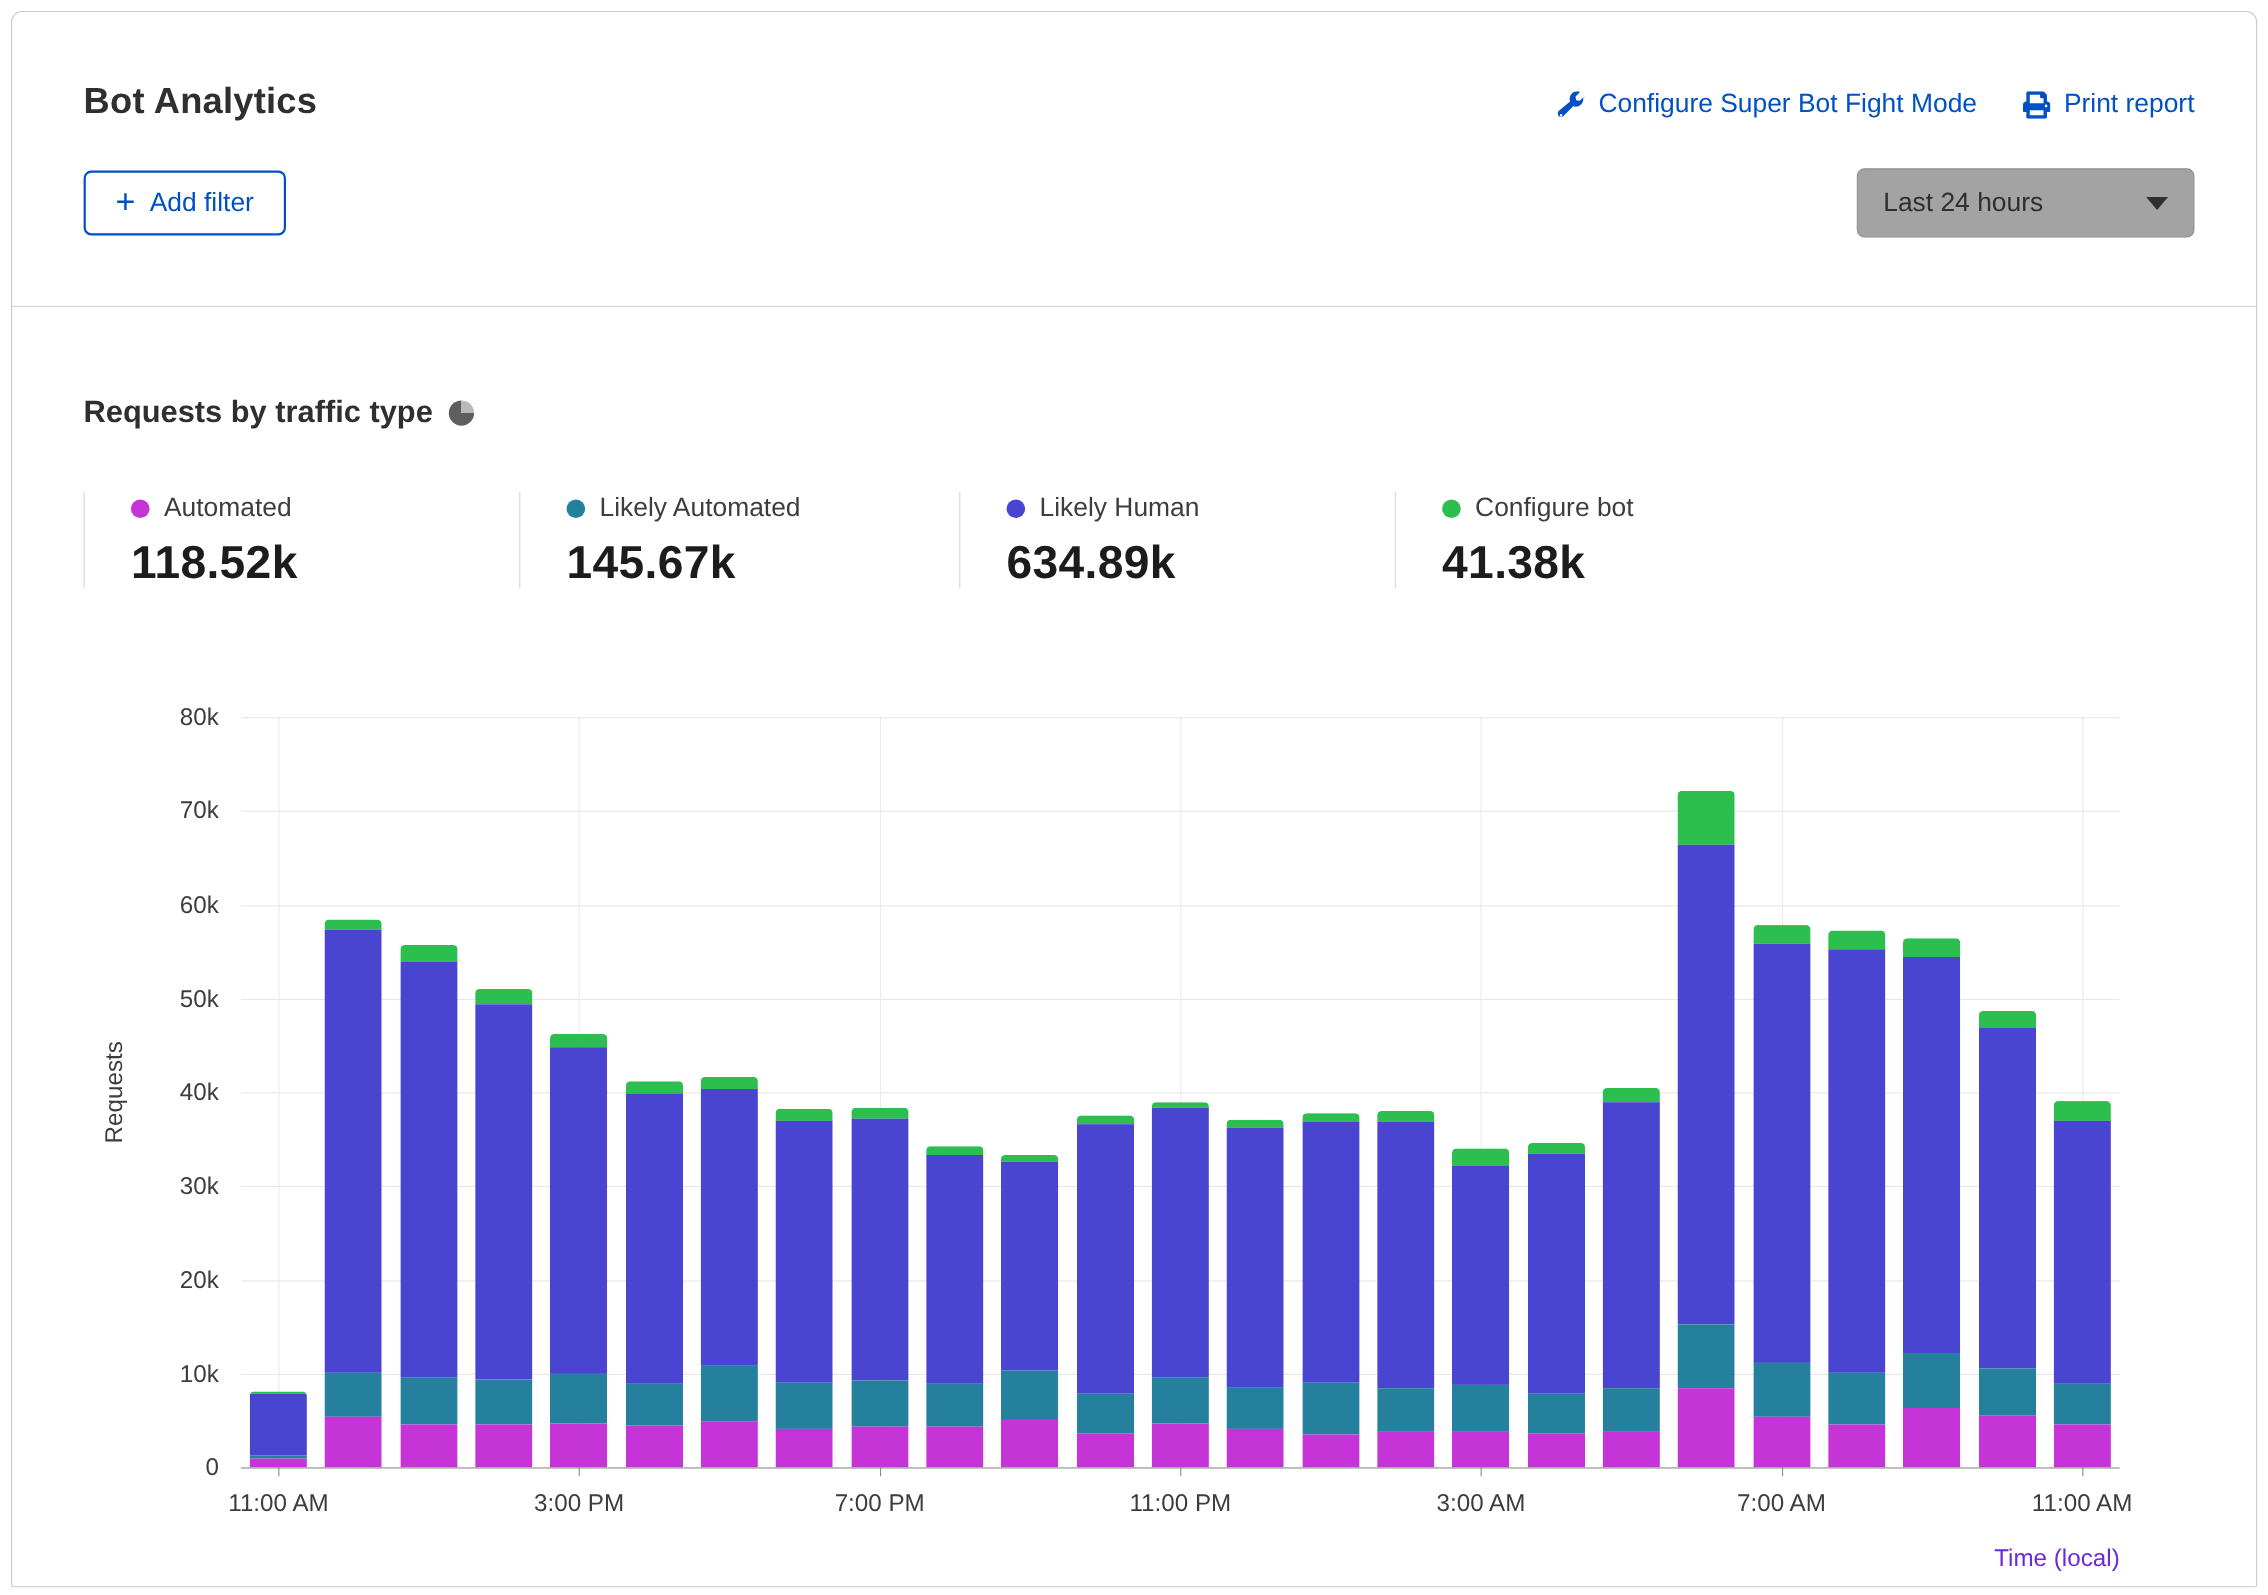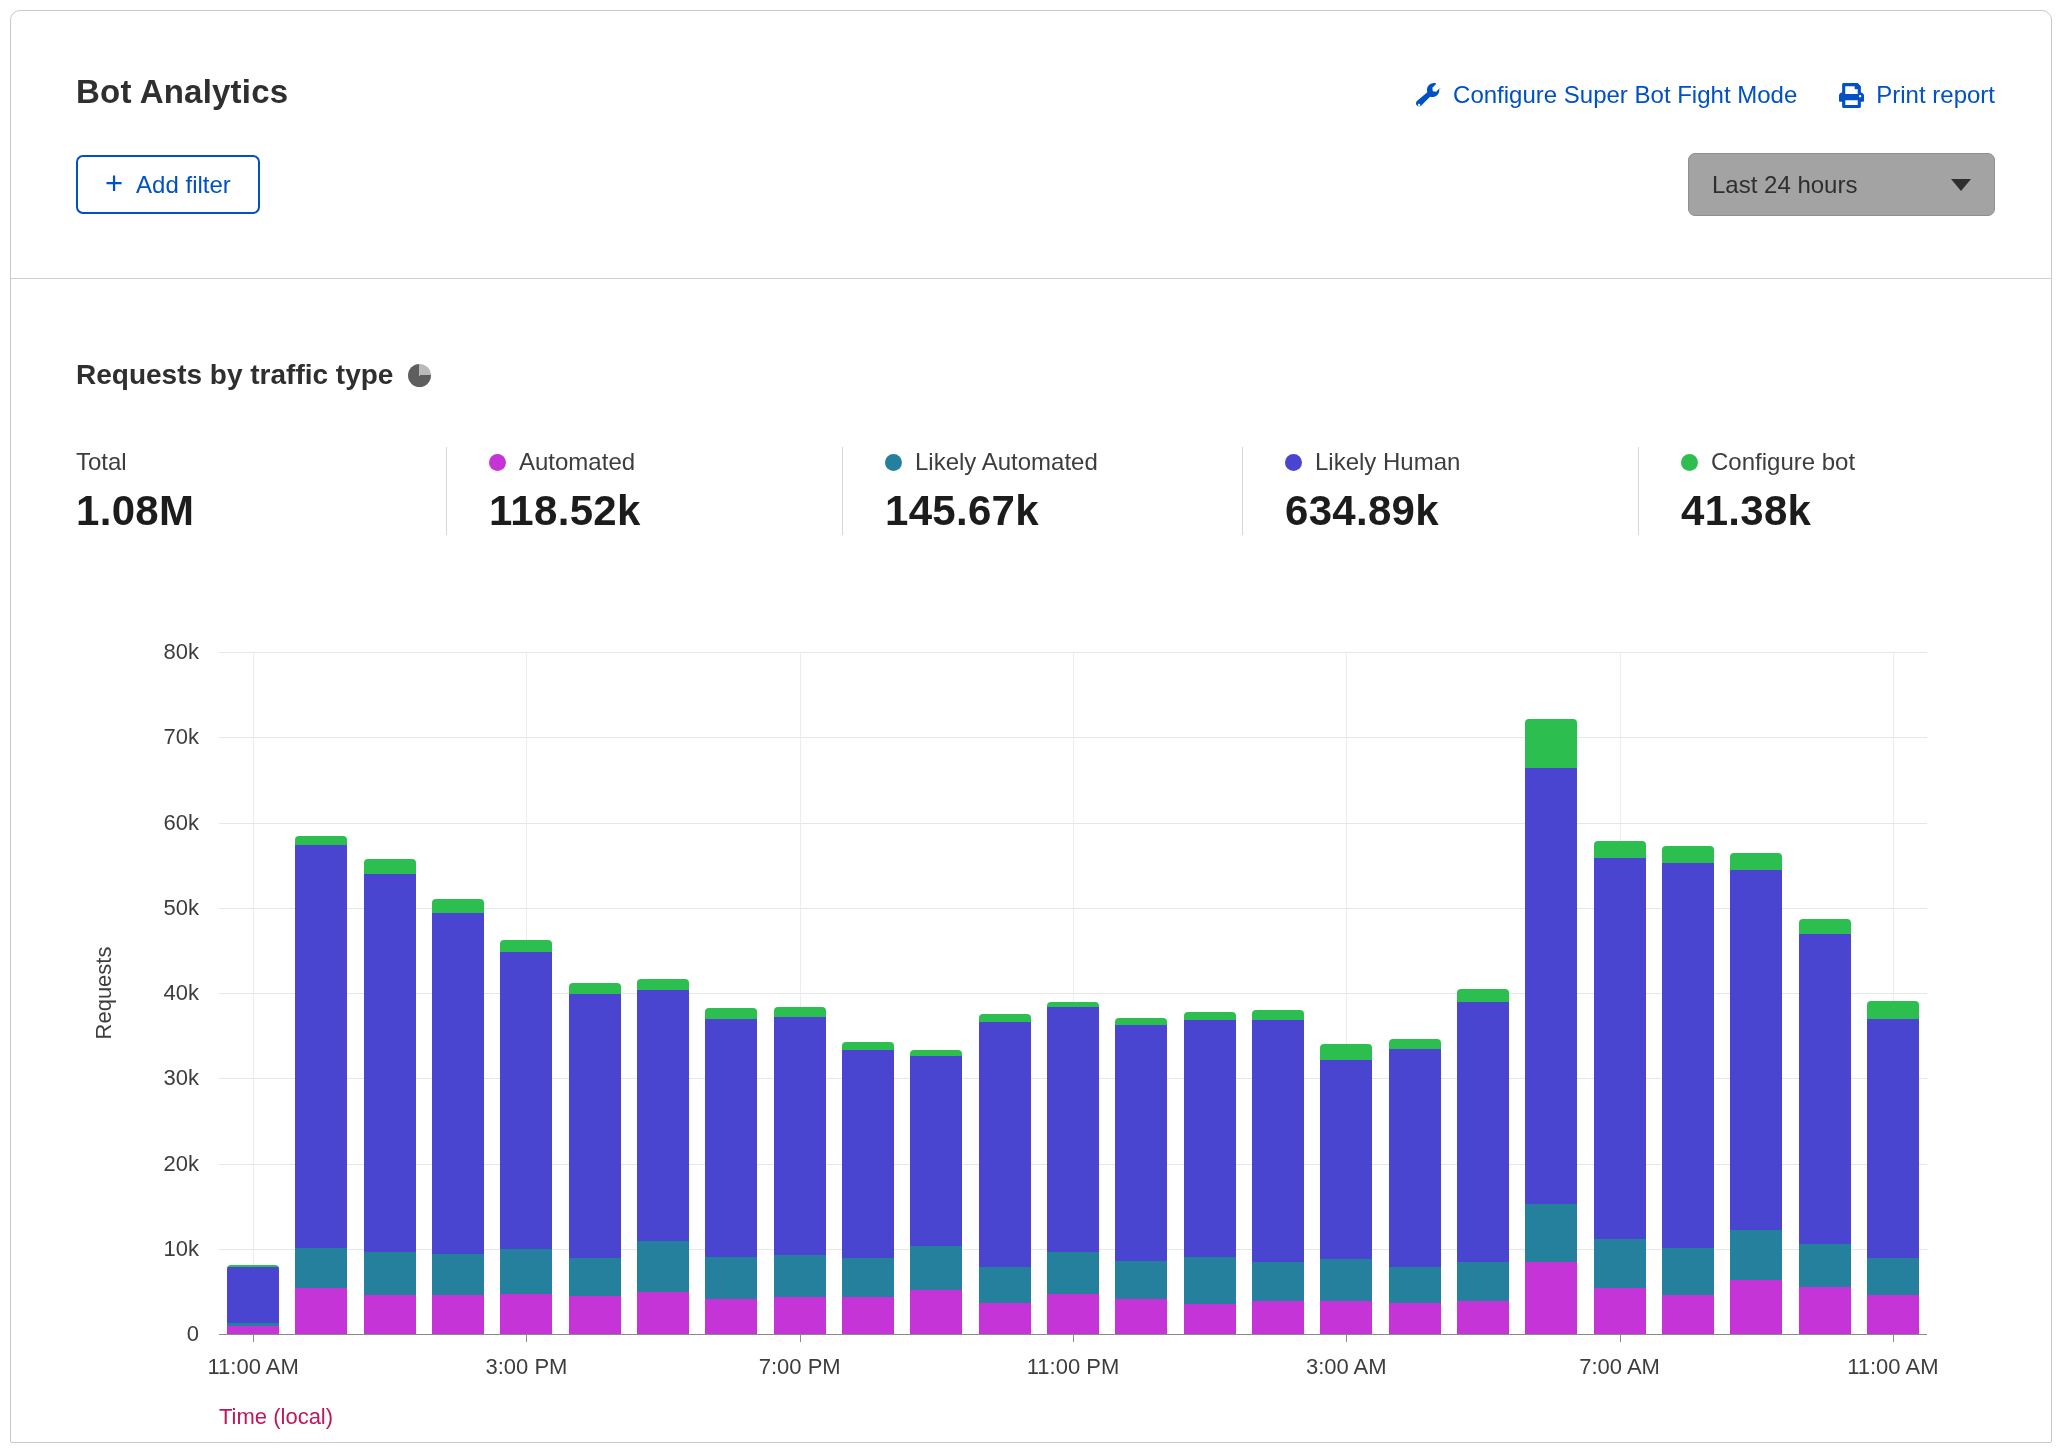--- a/index.html
+++ b/index.html
@@ -28,21 +28,21 @@
   .stat-dot{width:17px;height:17px;border-radius:50%;background:#999}
   .stat-value{font-size:42px;font-weight:700;color:#1c1c1c;margin-top:10px;letter-spacing:.3px}
   .chart-wrap{position:relative;margin-top:66px;height:832px}
   .plot{position:absolute;left:143px;top:51px;width:1708px;height:682px}
   .hgrid{position:absolute;left:0;width:100%;height:1px;background:#e7e7e7}
   .vgrid{position:absolute;top:0;width:1px;height:682px;background:#ececec}
   .baseline{position:absolute;left:0;bottom:-1px;width:100%;height:1px;background:#8a8a8a}
   .xtickmark{position:absolute;top:682px;width:1px;height:8px;background:#8a8a8a}
   .ytick{position:absolute;left:-86px;width:66px;text-align:right;font-size:22px;color:#3d3d3d;line-height:24px}
   .xtick{position:absolute;top:702px;width:170px;text-align:center;font-size:22px;color:#3d3d3d}
-  .xaxis-title{position:absolute;top:752px;left:0;width:100%;text-align:left;font-size:22px;color:#be185d}
+  .xaxis-title{position:absolute;top:752px;left:0;width:100%;text-align:right;font-size:22px;color:#6d28d9}
   .yaxis-title{position:absolute;left:-128px;top:50%;transform:translateY(-50%) rotate(180deg);writing-mode:vertical-rl;font-size:22px;color:#3d3d3d}
   .bar{position:absolute;bottom:0;width:52px;display:flex;flex-direction:column-reverse;border-radius:4px 4px 0 0;overflow:hidden}
   .seg{width:100%;flex:0 0 auto}
 </style>
 </head>
 <body>
 
 <div class="card">
 
   <div class="card-header">
@@ -75,26 +75,20 @@
     </div>
   </div>
 
   <div class="card-body">
     <div class="section-title-row">
       <h2 class="section-title">Requests by traffic type</h2>
       <span class="pie-icon"></span>
     </div>
 
     <div class="stats-row">
-      <div class="stat stat-0">
-        <div class="stat-label-row">
-            <span class="stat-label">Total</span>
-          </div>
-        <div class="stat-value">1.08M</div>
-      </div>
       <div class="stat stat-1 bordered">
         <div class="stat-label-row">
             <span class="stat-dot" style="background: rgb(196, 52, 214);"></span>
             <span class="stat-label">Automated</span>
           </div>
         <div class="stat-value">118.52k</div>
       </div>
       <div class="stat stat-2 bordered">
         <div class="stat-label-row">
             <span class="stat-dot" style="background: rgb(37, 128, 158);"></span>

